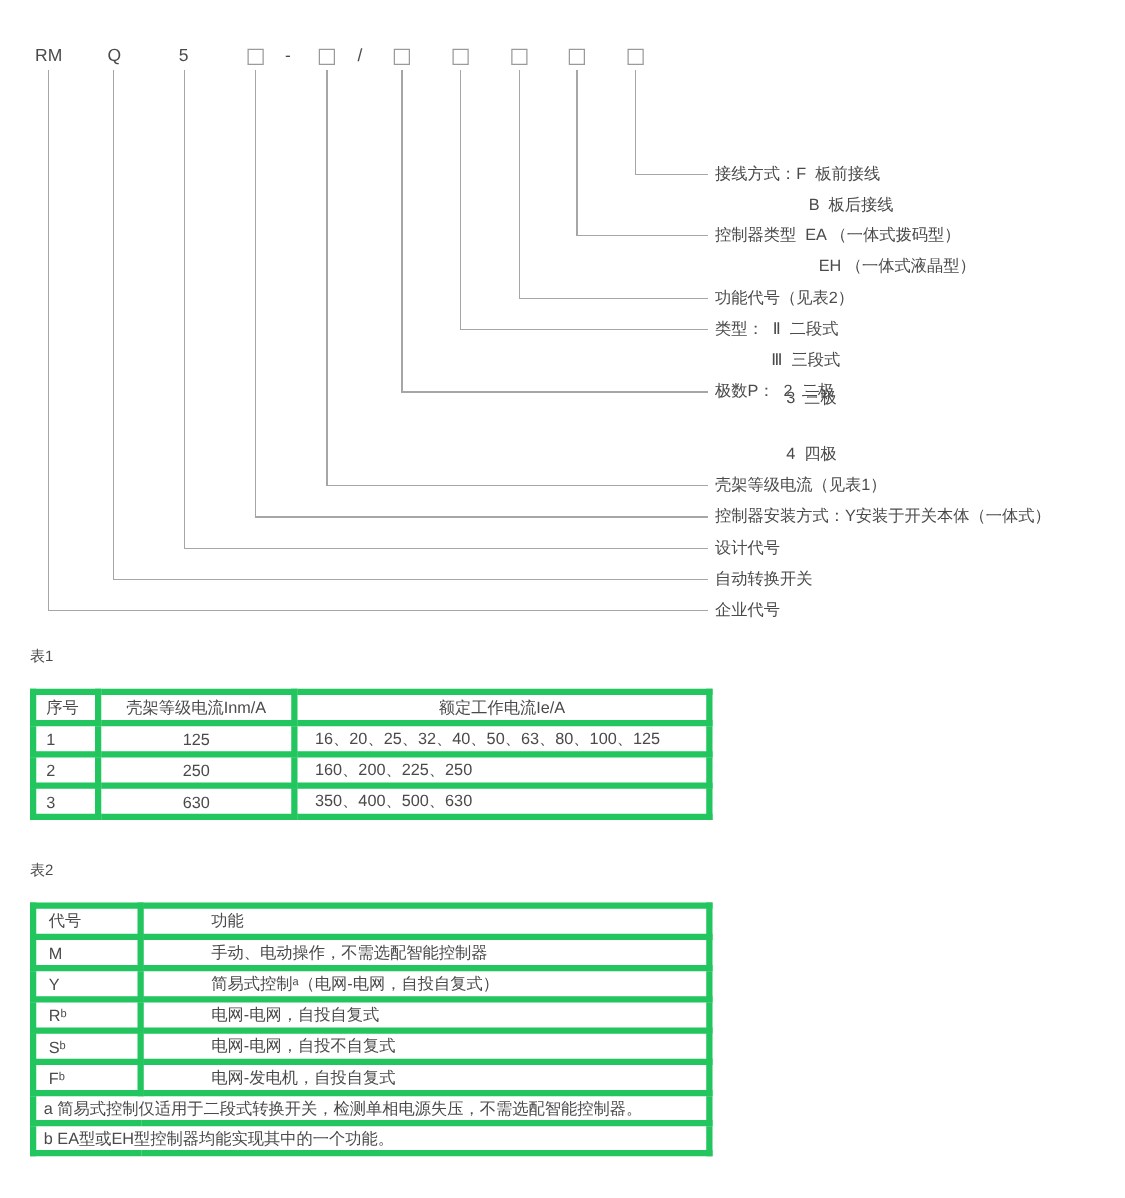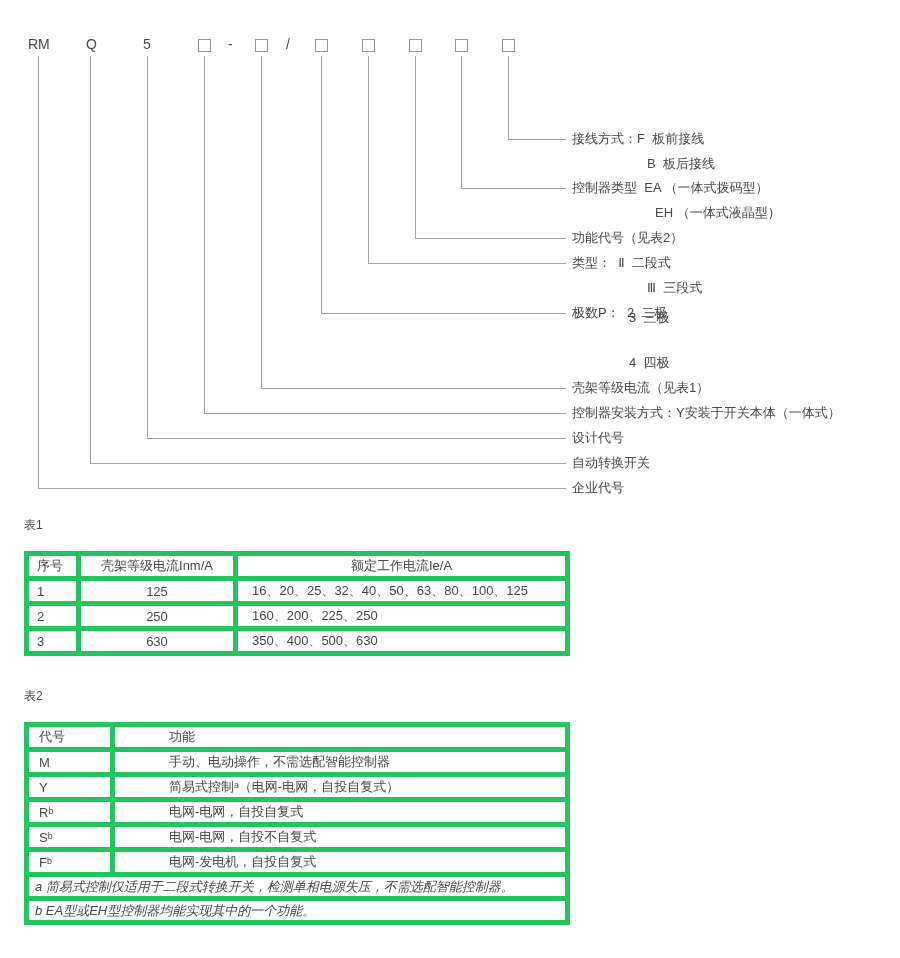--- a/index.html
+++ b/index.html
@@ -36,21 +36,21 @@
   }
   .t th, .t td {
     border:5px solid #22c55e; height:25px;
     padding:0 2px 0 8px; text-align:left;
     font-weight:normal; overflow:hidden; white-space:nowrap;
   }
   .t .c    { text-align:center; padding-left:2px; }
   .t .pl14 { padding-left:14px; }
   .t .pl10 { padding-left:10px; }
   .t .pl42 { padding-left:54px; }
-  .t .fn   { height:24px; padding-left:6px;font-style:italic; }
+  .t .fn   { height:24px; padding-left:6px; }
 </style>
 </head>
 <body>
 
 <div class="page">
 
   <div class="diagram">
 
     <span class="seg" style="left:28px">RM</span>
     <span class="seg" style="left:86px">Q</span>
@@ -77,21 +77,21 @@
       <path d="M90.5 56 V463.5 H566"></path>
       <path d="M38.5 56 V488.5 H566"></path>
     </svg>
 
     <div class="lbl" style="top:131px">接线方式：F  板前接线</div>
     <div class="lbl" style="top:156px;left:647px">B  板后接线</div>
     <div class="lbl" style="top:180px">控制器类型  EA （一体式拨码型）</div>
     <div class="lbl" style="top:205px;left:655px">EH （一体式液晶型）</div>
     <div class="lbl" style="top:230px">功能代号（见表2）</div>
     <div class="lbl" style="top:255px">类型：  Ⅱ  二段式</div>
-    <div class="lbl" style="top:280px;left:647px">Ⅲ  三段式</div>
+    <div class="lbl" style="top:280px;left:617px">Ⅲ  三段式</div>
     <div class="lbl" style="top:305px">极数P：  2  二极</div>
     <div class="lbl" style="top:310px;left:629px">3  三极</div>
     <div class="lbl" style="top:355px;left:629px">4  四极</div>
     <div class="lbl" style="top:380px">壳架等级电流（见表1）</div>
     <div class="lbl" style="top:405px">控制器安装方式：Y安装于开关本体（一体式）</div>
     <div class="lbl" style="top:430px">设计代号</div>
     <div class="lbl" style="top:455px">自动转换开关</div>
     <div class="lbl" style="top:480px">企业代号</div>
   </div>
 

